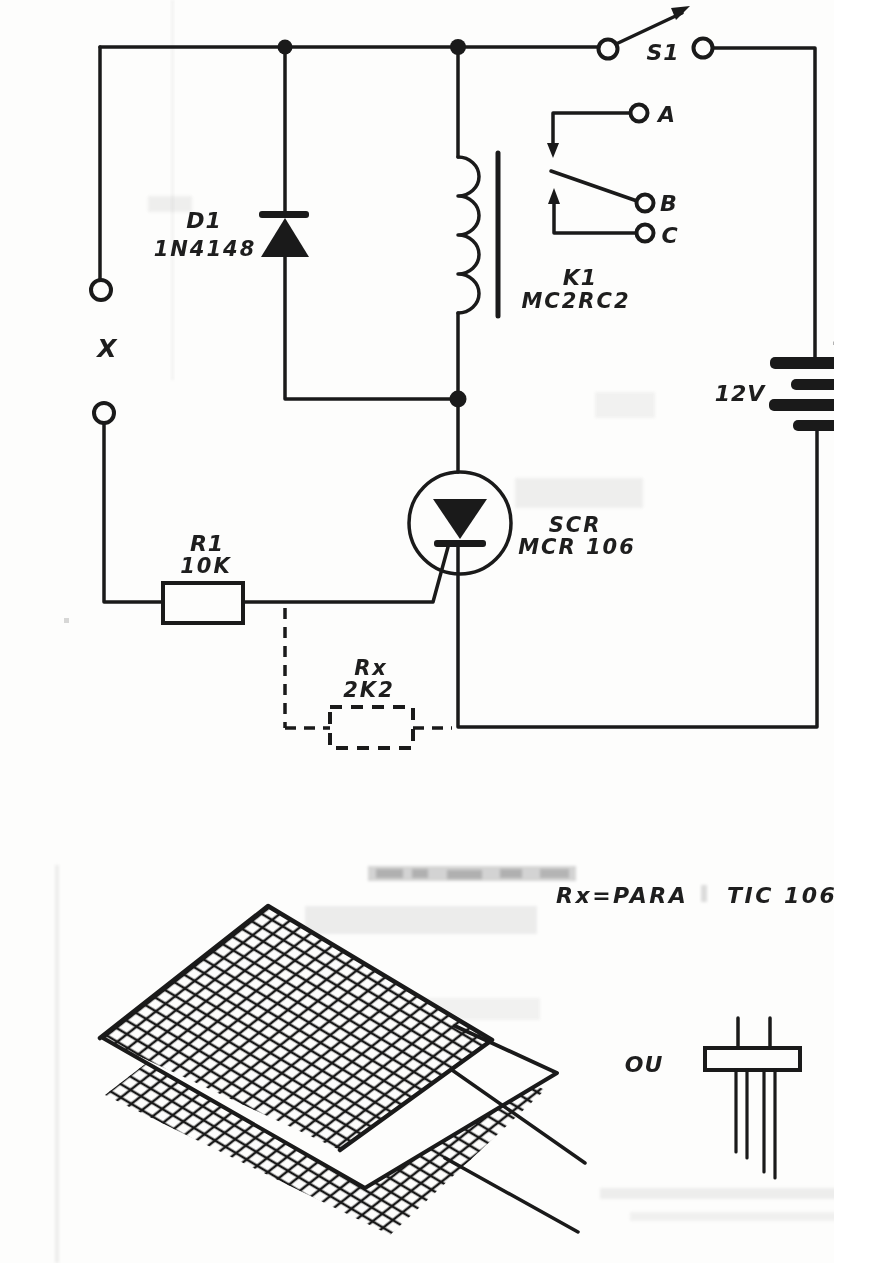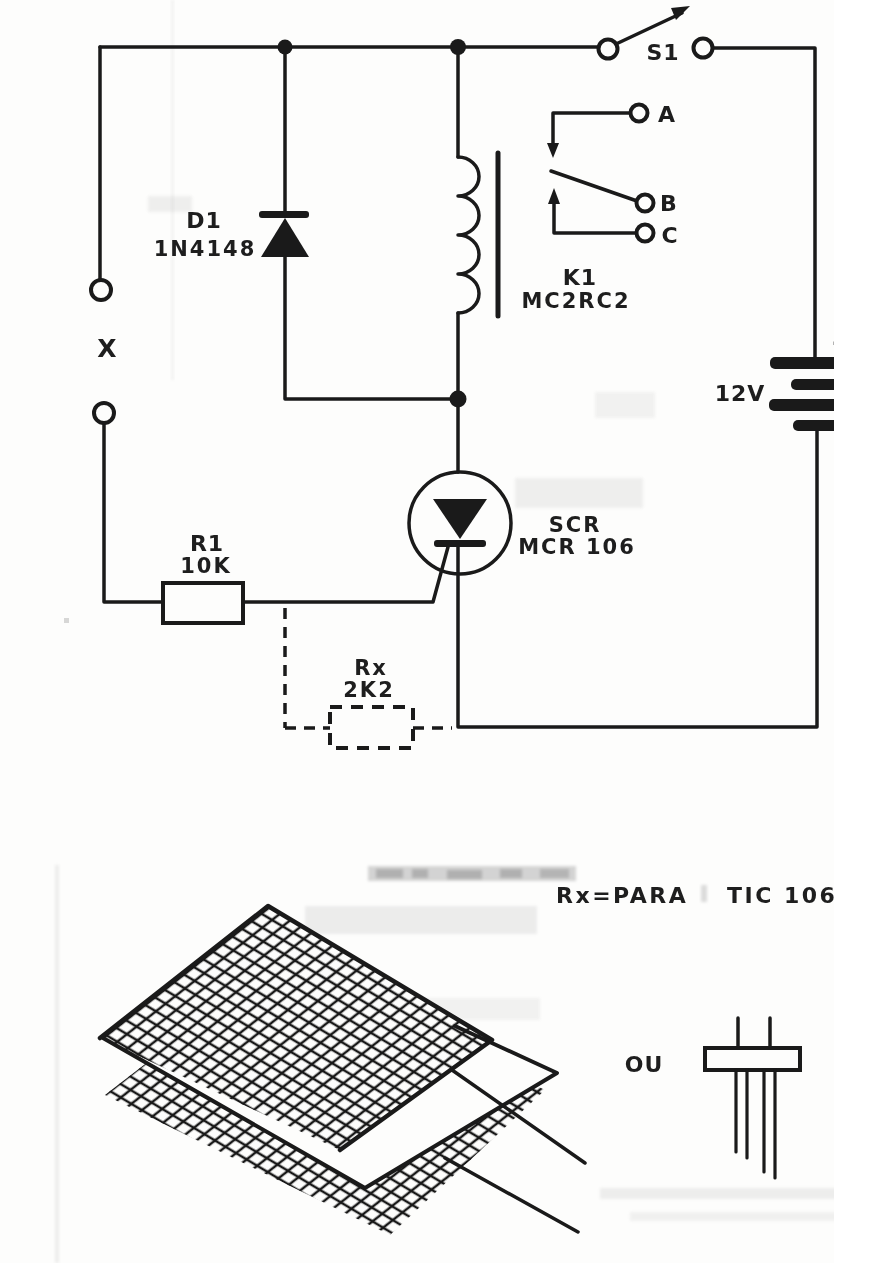--- a/index.html
+++ b/index.html
@@ -1,16 +1,16 @@
 <!DOCTYPE html>
 <html><head>
 <meta charset="utf-8">
 <style>
   html,body{margin:0;padding:0;background:#ffffff;}
-  .page{position:relative;width:834px;height:1263px;background:#fdfdfc;overflow:hidden;}
+  .page{position:relative;width:834px;height:1263px;background:#fdfdfc;overflow:hidden;font-style:italic;}
   svg{display:block;}
   text{font-family:"DejaVu Sans","Liberation Sans",sans-serif;font-weight:700;fill:#1e1e1e;}
   .lb{font-size:22px;letter-spacing:1px;}
   .lb-sm{font-size:21px;letter-spacing:2px;}
   .lb-big{font-size:25px;}
   .lb-plus{font-size:30px;letter-spacing:0;}
   .lb-note{font-size:22px;letter-spacing:2.5px;}
   .wire{stroke:#1a1a1a;stroke-width:3.5;fill:none;stroke-linecap:round;stroke-linejoin:round;}
   .dashed{stroke:#1a1a1a;stroke-width:3.5;fill:none;stroke-dasharray:11 8;stroke-linecap:butt;}
   .blk{fill:#1a1a1a;stroke:none;}

